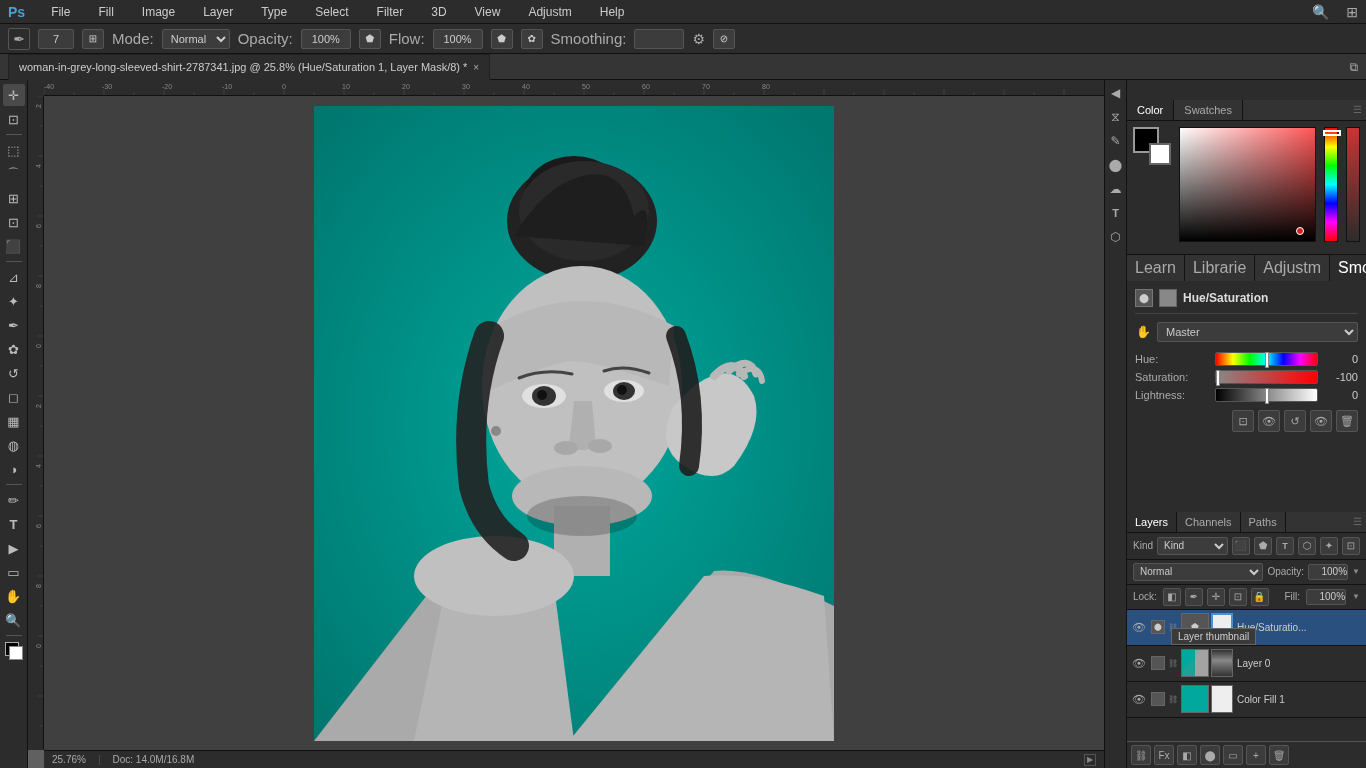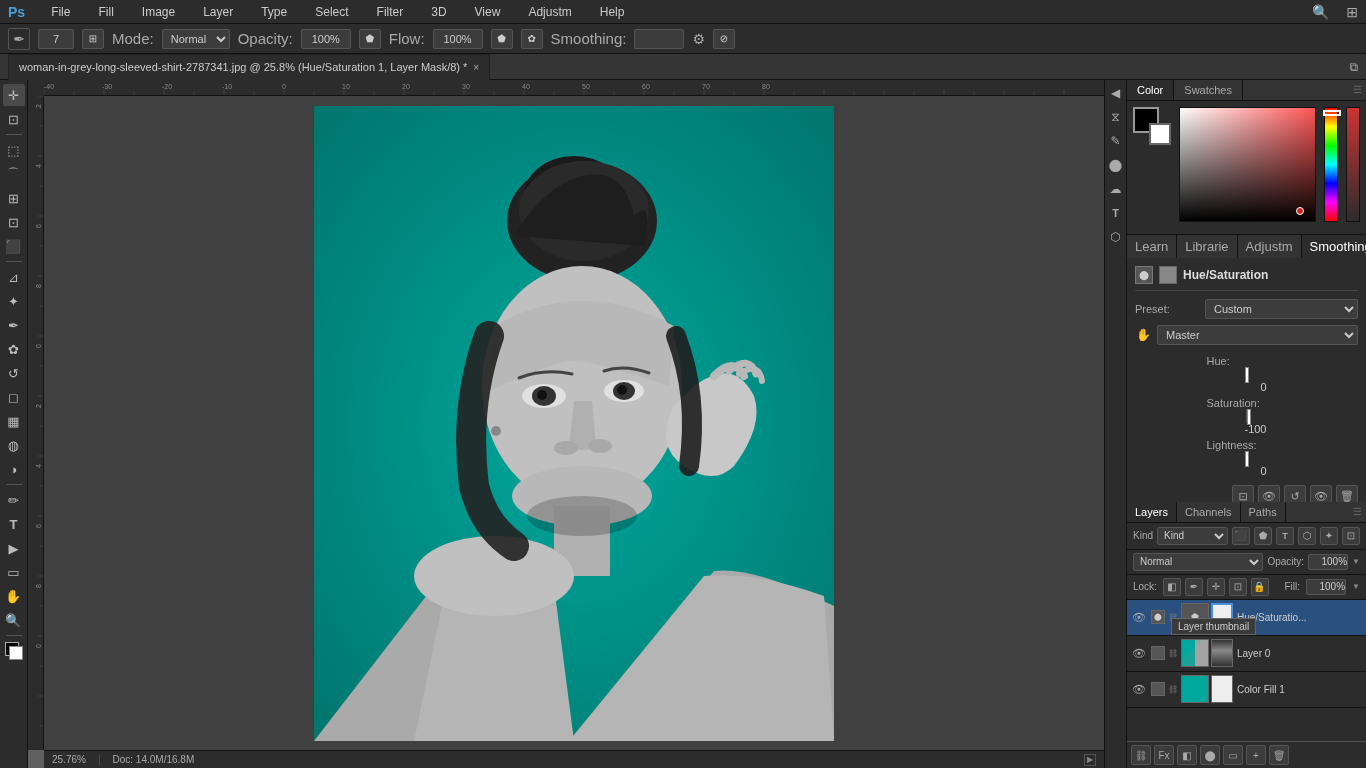--- a/index.html
+++ b/index.html
@@ -47,29 +47,29 @@
     .panel-tab { padding: 4px 10px; font-size: 11px; color: #aaa; cursor: pointer; border-right: 1px solid #111; }
     .panel-tab.active { background: #2c2c2c; color: #fff; }
     .panel-content { padding: 6px; }
 
     
     .color-picker-area { display: flex; gap: 8px; align-items: flex-start; }
 
     
     .properties-panel { flex: 1; display: flex; flex-direction: column; overflow: hidden; }
     .prop-top-tabs { display: flex; background: #333; flex-shrink: 0; overflow: hidden; }
-    .prop-top-tab { padding: 4px 8px; font-size: 13px; color: #aaa; cursor: pointer; border-right: 1px solid #111; white-space: nowrap; }
+    .prop-top-tab { padding: 4px 8px; font-size: 16px; color: #aaa; cursor: pointer; border-right: 1px solid #111; white-space: nowrap; }
     .prop-top-tab.active { background: #2c2c2c; color: #fff; }
     .prop-content { flex: 1; overflow-y: auto; padding: 8px; }
     .prop-header { display: flex; align-items: center; gap: 6px; margin-bottom: 8px; padding-bottom: 6px; border-bottom: 1px solid #444; }
     .prop-title { font-size: 12px; color: #ddd; font-weight: bold; }
     .prop-row { display: flex; align-items: center; margin-bottom: 6px; }
     .prop-row-label { width: 70px; color: #aaa; font-size: 11px; flex-shrink: 0; }
     .prop-row-select { flex: 1; background: #3c3c3c; border: 1px solid #555; color: #ccc; height: 20px; font-size: 11px; border-radius: 2px; padding: 0 4px; }
-    .prop-slider-row { display: flex; align-items: center; margin-bottom: 4px; flex-direction: column; }
+    .prop-slider-row { display: flex; align-items: center; margin-bottom: 4px; }
     .prop-slider-label { width: 80px; color: #aaa; font-size: 11px; }
     .prop-value { width: 40px; text-align: right; color: #ccc; font-size: 11px; }
     .prop-action-row { display: flex; gap: 4px; justify-content: flex-end; margin-top: 8px; }
     .prop-action-btn { width: 22px; height: 22px; background: #3c3c3c; border: 1px solid #555; border-radius: 2px; cursor: pointer; display: flex; align-items: center; justify-content: center; color: #aaa; font-size: 11px; }
 
     
     .layers-panel { height: 260px; display: flex; flex-direction: column; flex-shrink: 0; }
     .layers-tabs { display: flex; background: #333; border-bottom: 1px solid #111; flex-shrink: 0; }
     .layers-tab { padding: 4px 8px; font-size: 11px; color: #aaa; cursor: pointer; border-right: 1px solid #111; }
     .layers-tab.active { background: #2c2c2c; color: #fff; }
@@ -381,21 +381,21 @@
     <div class="side-icon">⧖</div>
     <div class="side-icon">✎</div>
     <div class="side-icon">⬤</div>
     <div class="side-icon">☁</div>
     <div class="side-icon" style="font-weight:bold;font-size:11px;">T</div>
     <div class="side-icon">⬡</div>
   </div>
 
   <div class="right-panels">
 
-    <div class="panel" style="height:155px;">
+    <div class="panel" style="height:155px;margin-top:20px;">
       <div class="panel-tabs">
         <div class="panel-tab active">Color</div>
         <div class="panel-tab">Swatches</div>
         <div style="flex:1;"></div>
         <div style="color:#666;font-size:10px;padding:4px;cursor:pointer;">☰</div>
       </div>
       <div class="panel-content">
         <div class="color-picker-area">
 
           <div style="position:relative;width:38px;height:38px;flex-shrink:0;">
@@ -427,28 +427,20 @@
         <div style="color:#666;font-size:10px;padding:4px;cursor:pointer;">☰</div>
       </div>
       <div class="prop-content">
 
         <div class="prop-header">
           <div style="width:18px;height:18px;background:#555;border:1px solid #777;display:flex;align-items:center;justify-content:center;font-size:9px;">⬤</div>
           <div style="width:18px;height:18px;background:#888;border:1px solid #666;"></div>
           <span class="prop-title">Hue/Saturation</span>
         </div>
 
-        <div class="prop-row">
-          <span class="prop-row-label">Preset:</span>
-          <select class="prop-row-select">
-            <option>Custom</option>
-            <option>Default</option>
-            <option>Cyanotype</option>
-          </select>
-        </div>
 
         <div class="prop-row" style="margin-bottom:10px;">
           <div style="width:18px;height:18px;display:flex;align-items:center;justify-content:center;color:#aaa;font-size:12px;margin-right:4px;">✋</div>
           <select class="prop-row-select">
             <option>Master</option>
             <option>Reds</option>
             <option>Yellows</option>
             <option>Greens</option>
             <option>Cyans</option>
             <option>Blues</option>

